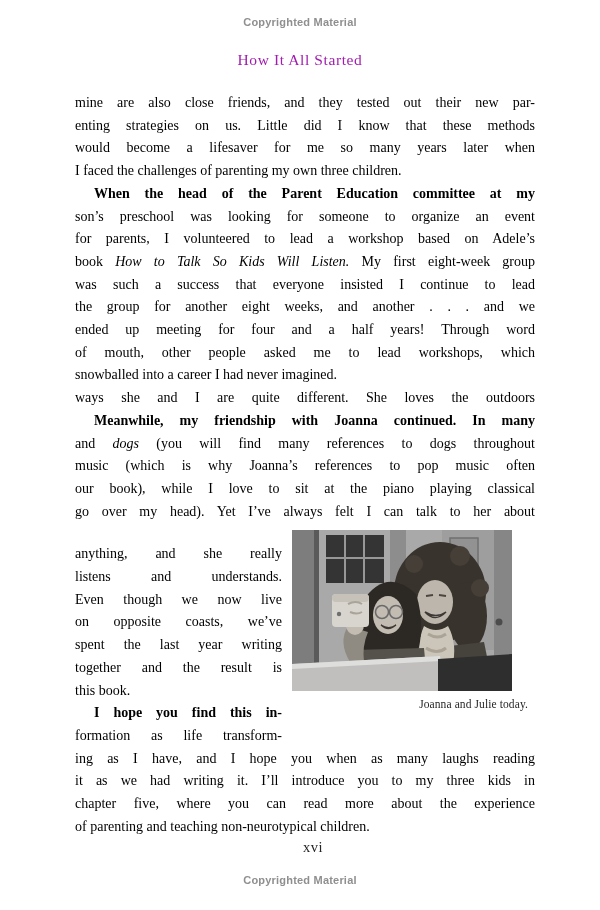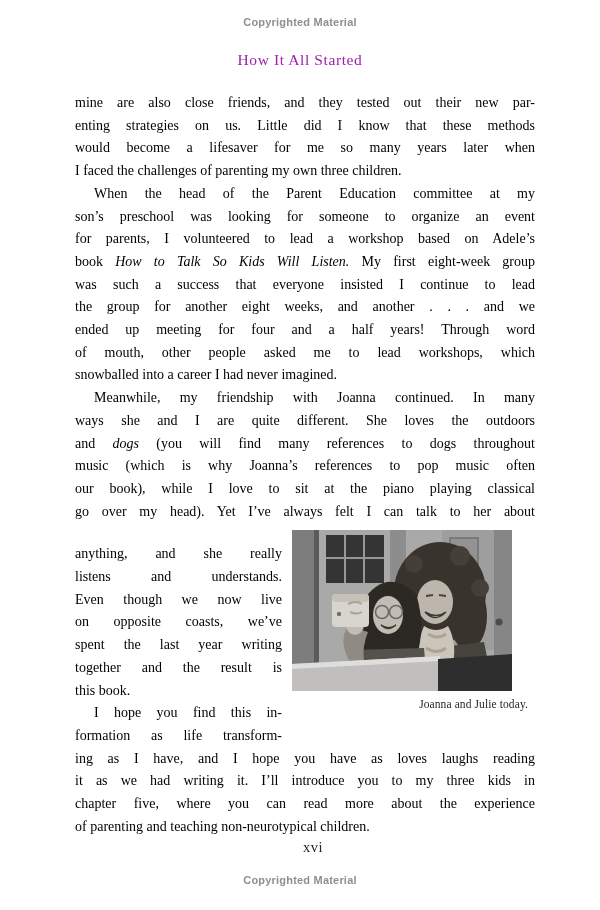--- a/index.html
+++ b/index.html
@@ -25,21 +25,21 @@
     position: absolute; top: 51px; left: 0; width: 600px;
     text-align: center;
     font-size: 15.5px; color: #a21caf; letter-spacing: 0.6px;
   }
   .body-block {
     position: absolute; left: 75px; top: 92px; width: 460px;
     color: #000000; font-size: 14px; line-height: 22.7px;
   }
   .line { text-align: justify; text-align-last: justify; }
   .line.end { text-align-last: left; }
-  .line.indent { text-indent: 19px; }
+  .line.indent { text-indent: 19px; font-weight: bold; }
   .it { font-style: italic; }
   .narrow { width: 207px; margin-top: 20px; }
   .photo-figure { position: absolute; left: 292px; top: 530px; width: 236px; text-align: right; }
   .photo-figure svg { display: block; width: 220px; height: 161px; }
   .photo-caption { margin-top: 7px; font-size: 11.5px; color: #262626; letter-spacing: 0.1px; }
   .page-number {
     position: absolute; top: 839px; left: 13px; width: 600px;
     text-align: center; font-size: 14.5px; color: #242424; letter-spacing: 0.5px;
   }
 </style>
@@ -60,40 +60,40 @@
         <div class="line end"><span>I faced the challenges of parenting my own three children.</span></div>
         <div class="line indent"><span>When the head of the Parent Education committee at my</span></div>
         <div class="line"><span>son’s preschool was looking for someone to organize an event</span></div>
         <div class="line"><span>for parents, I volunteered to lead a workshop based on Adele’s</span></div>
         <div class="line"><span>book </span><span class="it">How to Talk So Kids Will Listen.</span><span> My first eight-week group</span></div>
         <div class="line"><span>was such a success that everyone insisted I continue to lead</span></div>
         <div class="line"><span>the group for another eight weeks, and another . . . and we</span></div>
         <div class="line"><span>ended up meeting for four and a half years! Through word</span></div>
         <div class="line"><span>of mouth, other people asked me to lead workshops, which</span></div>
         <div class="line end"><span>snowballed into a career I had never imagined.</span></div>
+        <div class="line"><span>ways she and I are quite different. She loves the outdoors</span></div>
         <div class="line indent"><span>Meanwhile, my friendship with Joanna continued. In many</span></div>
-        <div class="line"><span>ways she and I are quite different. She loves the outdoors</span></div>
         <div class="line"><span>and </span><span class="it">dogs</span><span> (you will find many references to dogs throughout</span></div>
         <div class="line"><span>music (which is why Joanna’s references to pop music often</span></div>
         <div class="line"><span>our book), while I love to sit at the piano playing classical</span></div>
         <div class="line"><span>go over my head). Yet I’ve always felt I can talk to her about</span></div>
       </div>
     <div class="narrow">
         <div class="line"><span>anything, and she really</span></div>
         <div class="line"><span>listens and understands.</span></div>
         <div class="line"><span>Even though we now live</span></div>
         <div class="line"><span>on opposite coasts, we’ve</span></div>
         <div class="line"><span>spent the last year writing</span></div>
         <div class="line"><span>together and the result is</span></div>
         <div class="line end"><span>this book.</span></div>
         <div class="line indent"><span>I hope you find this in-</span></div>
         <div class="line"><span>formation as life transform-</span></div>
       </div>
     <div class="full">
-        <div class="line"><span>ing as I have, and I hope you have as loves laughs reading</span></div>
+        <div class="line"><span>ing as I have, and I hope you when as many laughs reading</span></div>
         <div class="line"><span>it as we had writing it. I’ll introduce you to my three kids in</span></div>
         <div class="line"><span>chapter five, where you can read more about the experience</span></div>
         <div class="line end"><span>of parenting and teaching non-neurotypical children.</span></div>
       </div>
   </div>
 
   <figure class="photo-figure">
     <svg viewBox="0 0 220 161" preserveAspectRatio="none" role="img">
 
       <rect x="0" y="0" width="220" height="161" fill="#a9a9a9"></rect>

